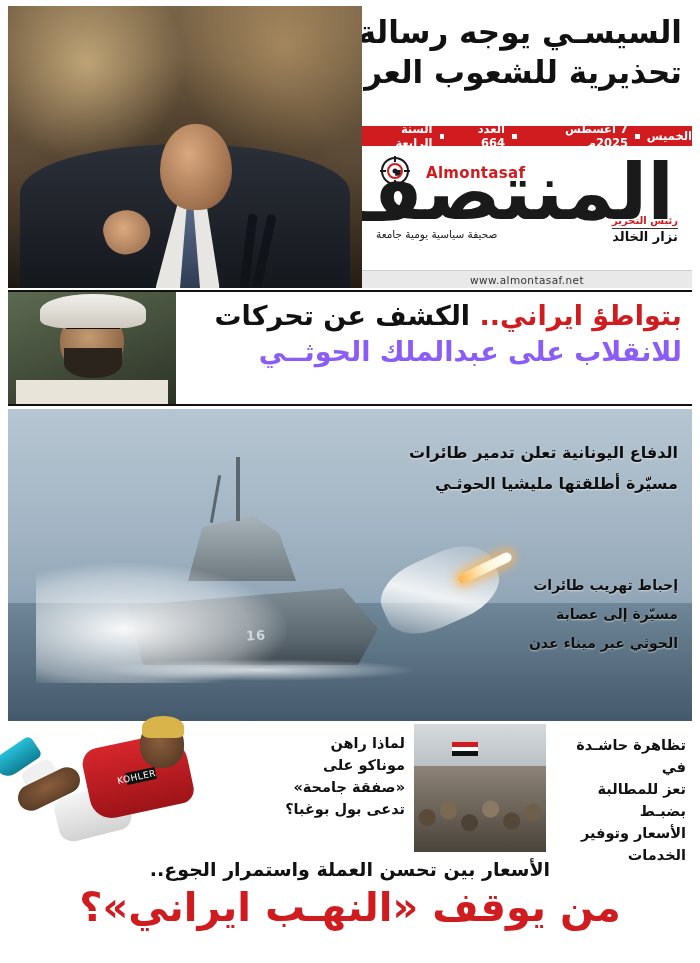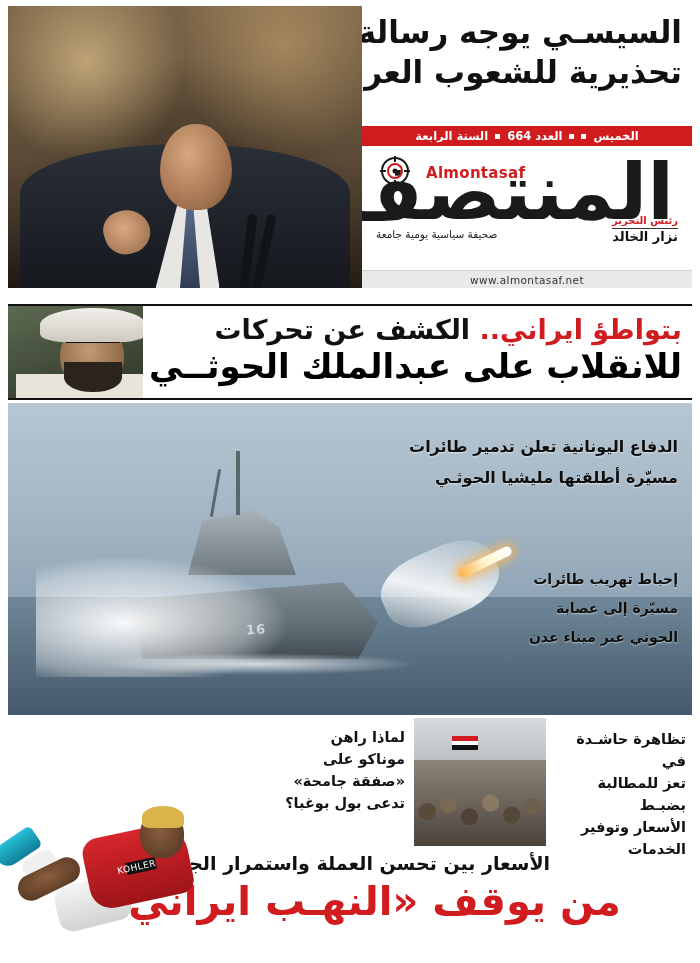--- a/index.html
+++ b/index.html
@@ -202,42 +202,42 @@
   }
   .hero-photo .mic1 { left: 236px; transform: rotate(7deg); }
   .hero-photo .mic2 { left: 252px; transform: rotate(12deg); }
   .hero-photo .podium {
     position: absolute; left: 0; bottom: 0; width: 120px; height: 58px;
     background: linear-gradient(180deg,#3a3128,#1d1813);
   }
 
   
   .band2 {
-    margin-top: 16px;
-    height: 96px;
+    margin-top: 2px;
+    height: 116px;
     display: flex;
     flex-direction: row;
     border-top: 2px solid #111;
     border-bottom: 2px solid #111;
     width: 684px;
     box-sizing: border-box;
   }
   .band2-text {
     flex: 1;
     padding: 6px 10px 0 6px;
     text-align: right;
     direction: rtl;
   }
   .band2-text .r1 {
     font-size: 27px; font-weight: bold; line-height: 36px; color: #111;
     white-space: nowrap;
   }
   .band2-text .r1 .red { color: #d01c1f; }
   .band2-text .r2 {
-    font-size: 34px; font-weight: bold; line-height: 36px; color: #000000;
+    font-size: 27px; font-weight: bold; line-height: 36px; color: #8b5cf6;
     white-space: nowrap;
   }
   .band2-photo {
     width: 168px;
     position: relative;
     overflow: hidden;
     background: linear-gradient(160deg,#5d6a52,#2c3326);
   }
   .band2-photo .hface {
     position: absolute; left: 52px; top: 20px; width: 64px; height: 62px;
@@ -389,21 +389,21 @@
     position: absolute; top: 18px; left: 38px; width: 26px; height: 14px;
     background: linear-gradient(180deg,#d01c1f 33%, #ffffff 33% 66%, #111 66%);
   }
 
   .pogba-block {
     width: 403px;
     height: 128px;
     position: relative;
     overflow: visible;
     display: flex;
-    flex-direction: column;
+    flex-direction: row;
     justify-content: space-between;
   }
   .pogba-text {
     width: 132px;
     text-align: right;
     direction: rtl;
     font-weight: bold;
     font-size: 14.5px;
     line-height: 22px;
     color: #111;
@@ -486,20 +486,21 @@
     <div class="masthead-col">
 
       <div class="lead-headline">
         <div class="l1">السيسـي يوجه رسالة</div>
         <div class="l2">تحذيرية للشعوب العربية</div>
       </div>
 
       <div class="date-strip">
         <span>الخميس</span>
         <span class="sq"></span>
+        <span>7 أغسطس 2025م</span>
         <span class="sq"></span>
         <span>العدد 664</span>
         <span class="sq"></span>
         <span>السنة الرابعة</span>
       </div>
 
       <div class="logo-area">
         <div class="logo-wrap">
           <div class="logo-word">المنتصف</div>
           <div class="logo-latin">Almontasaf</div>

